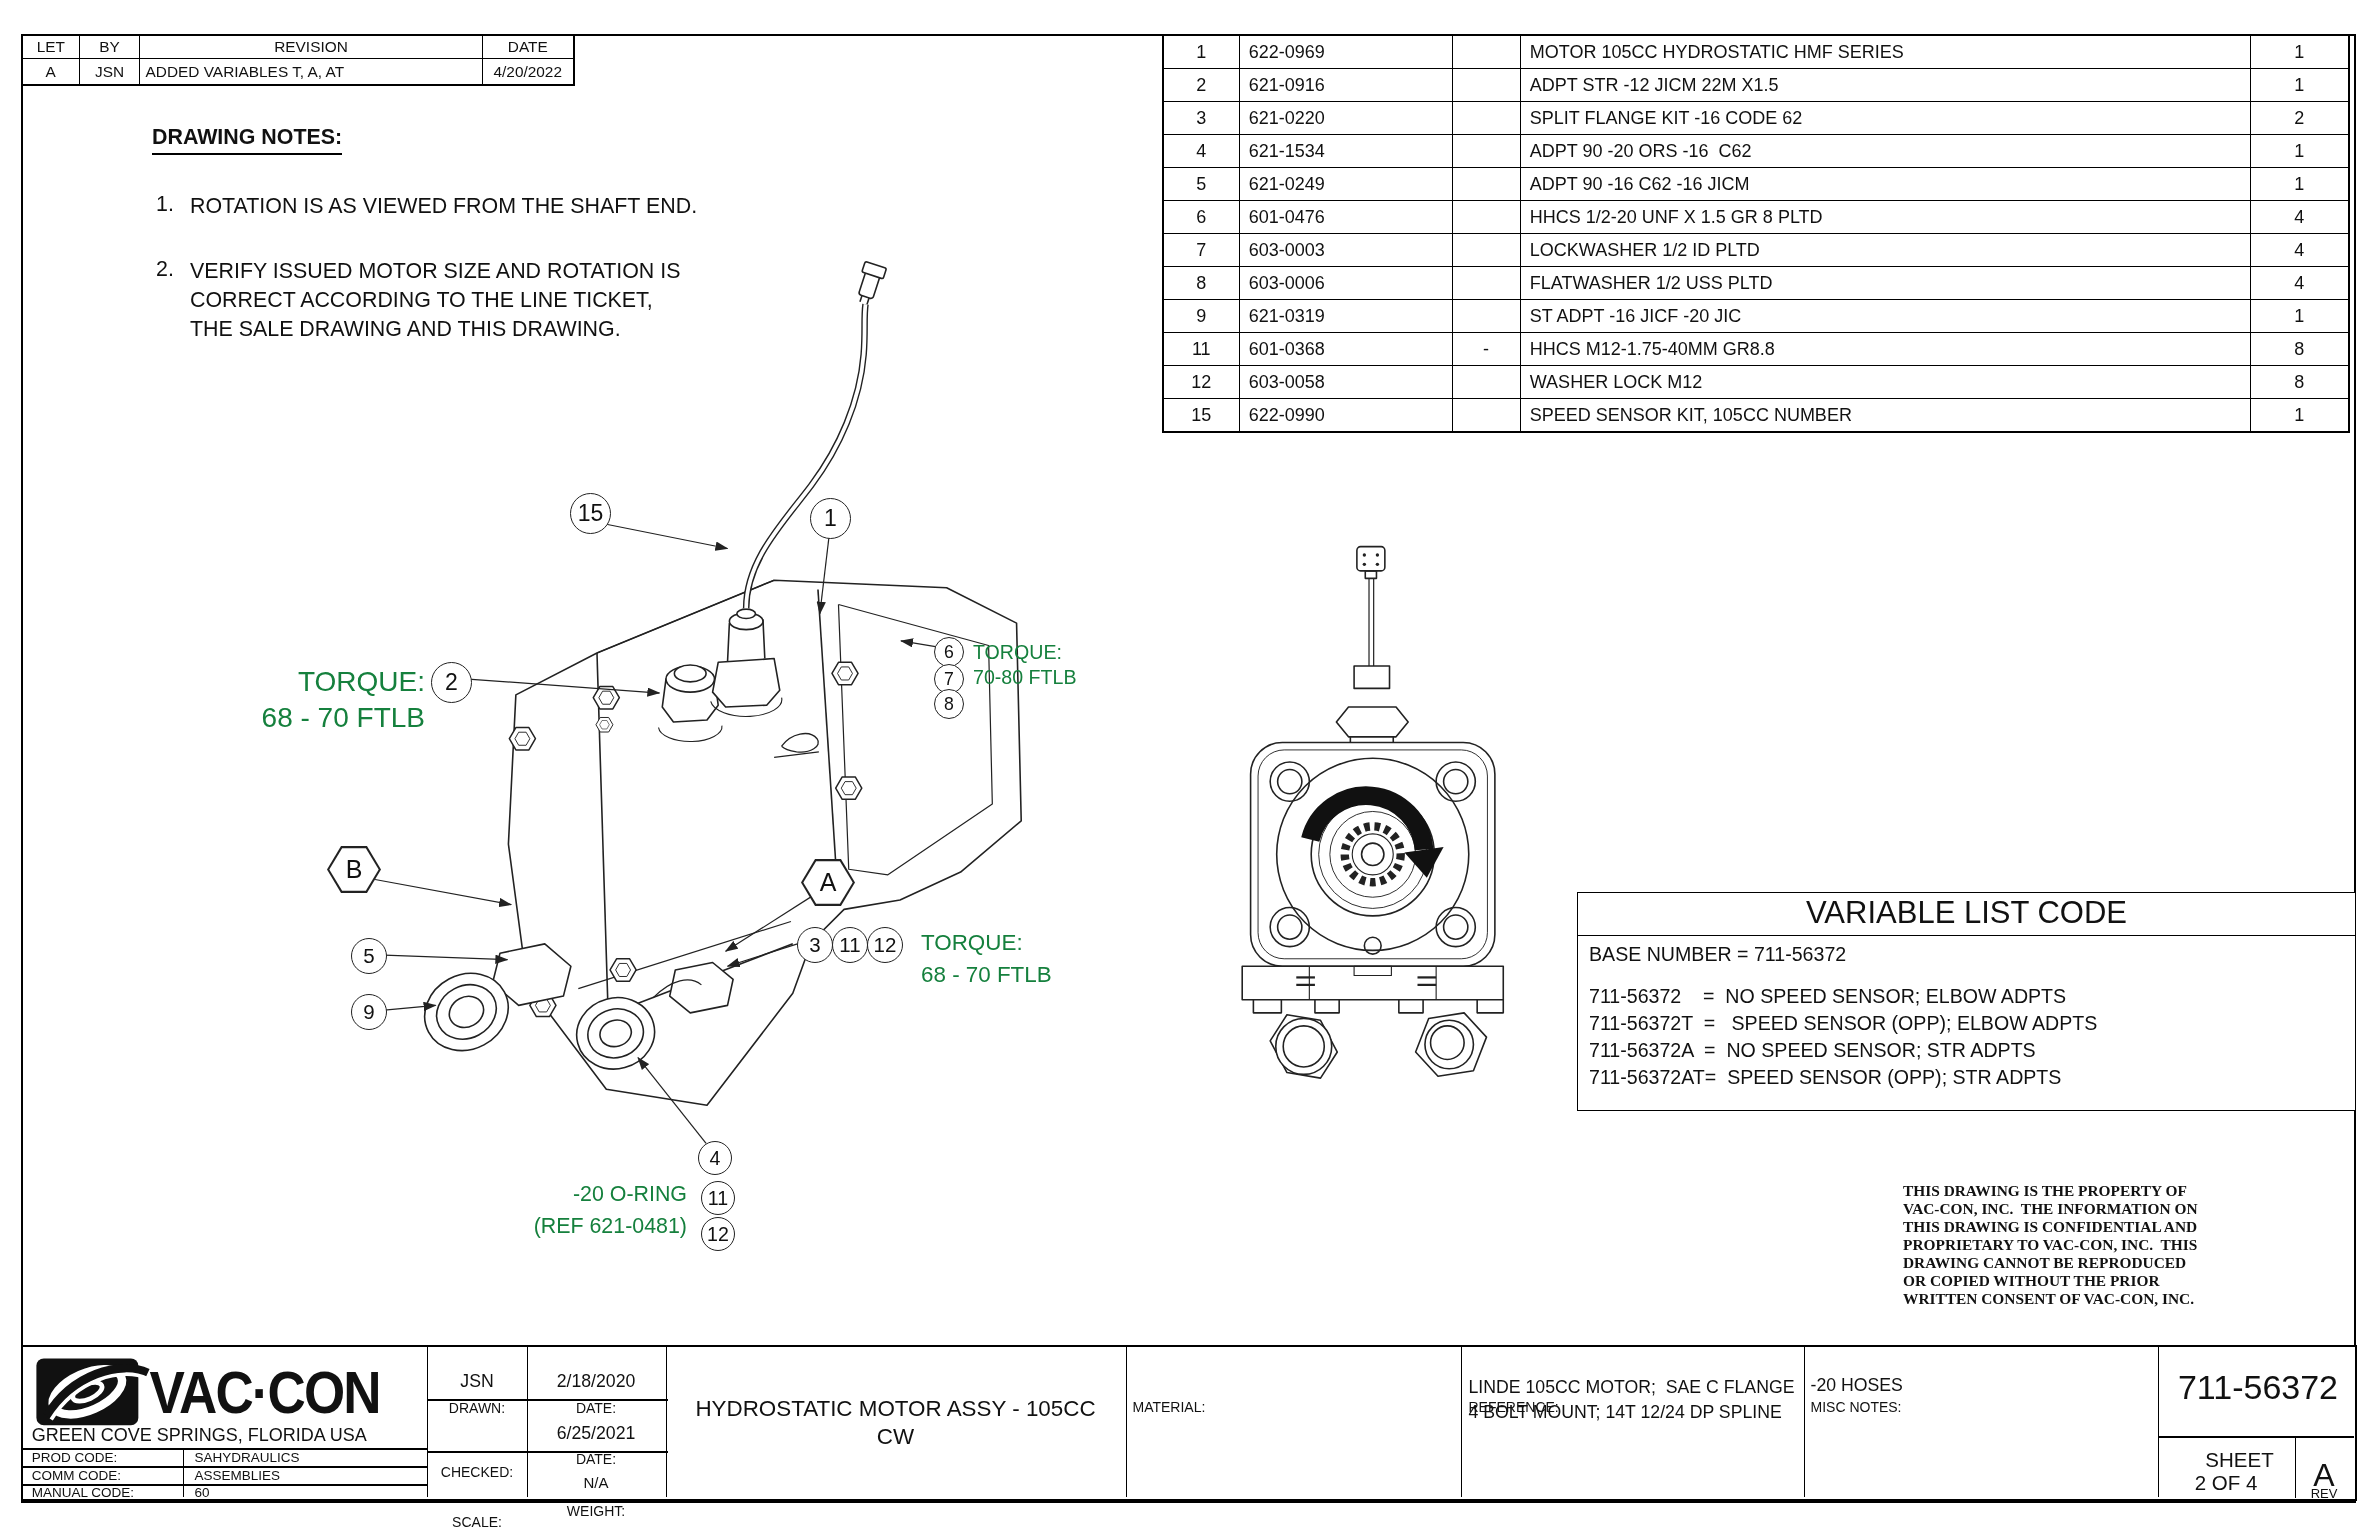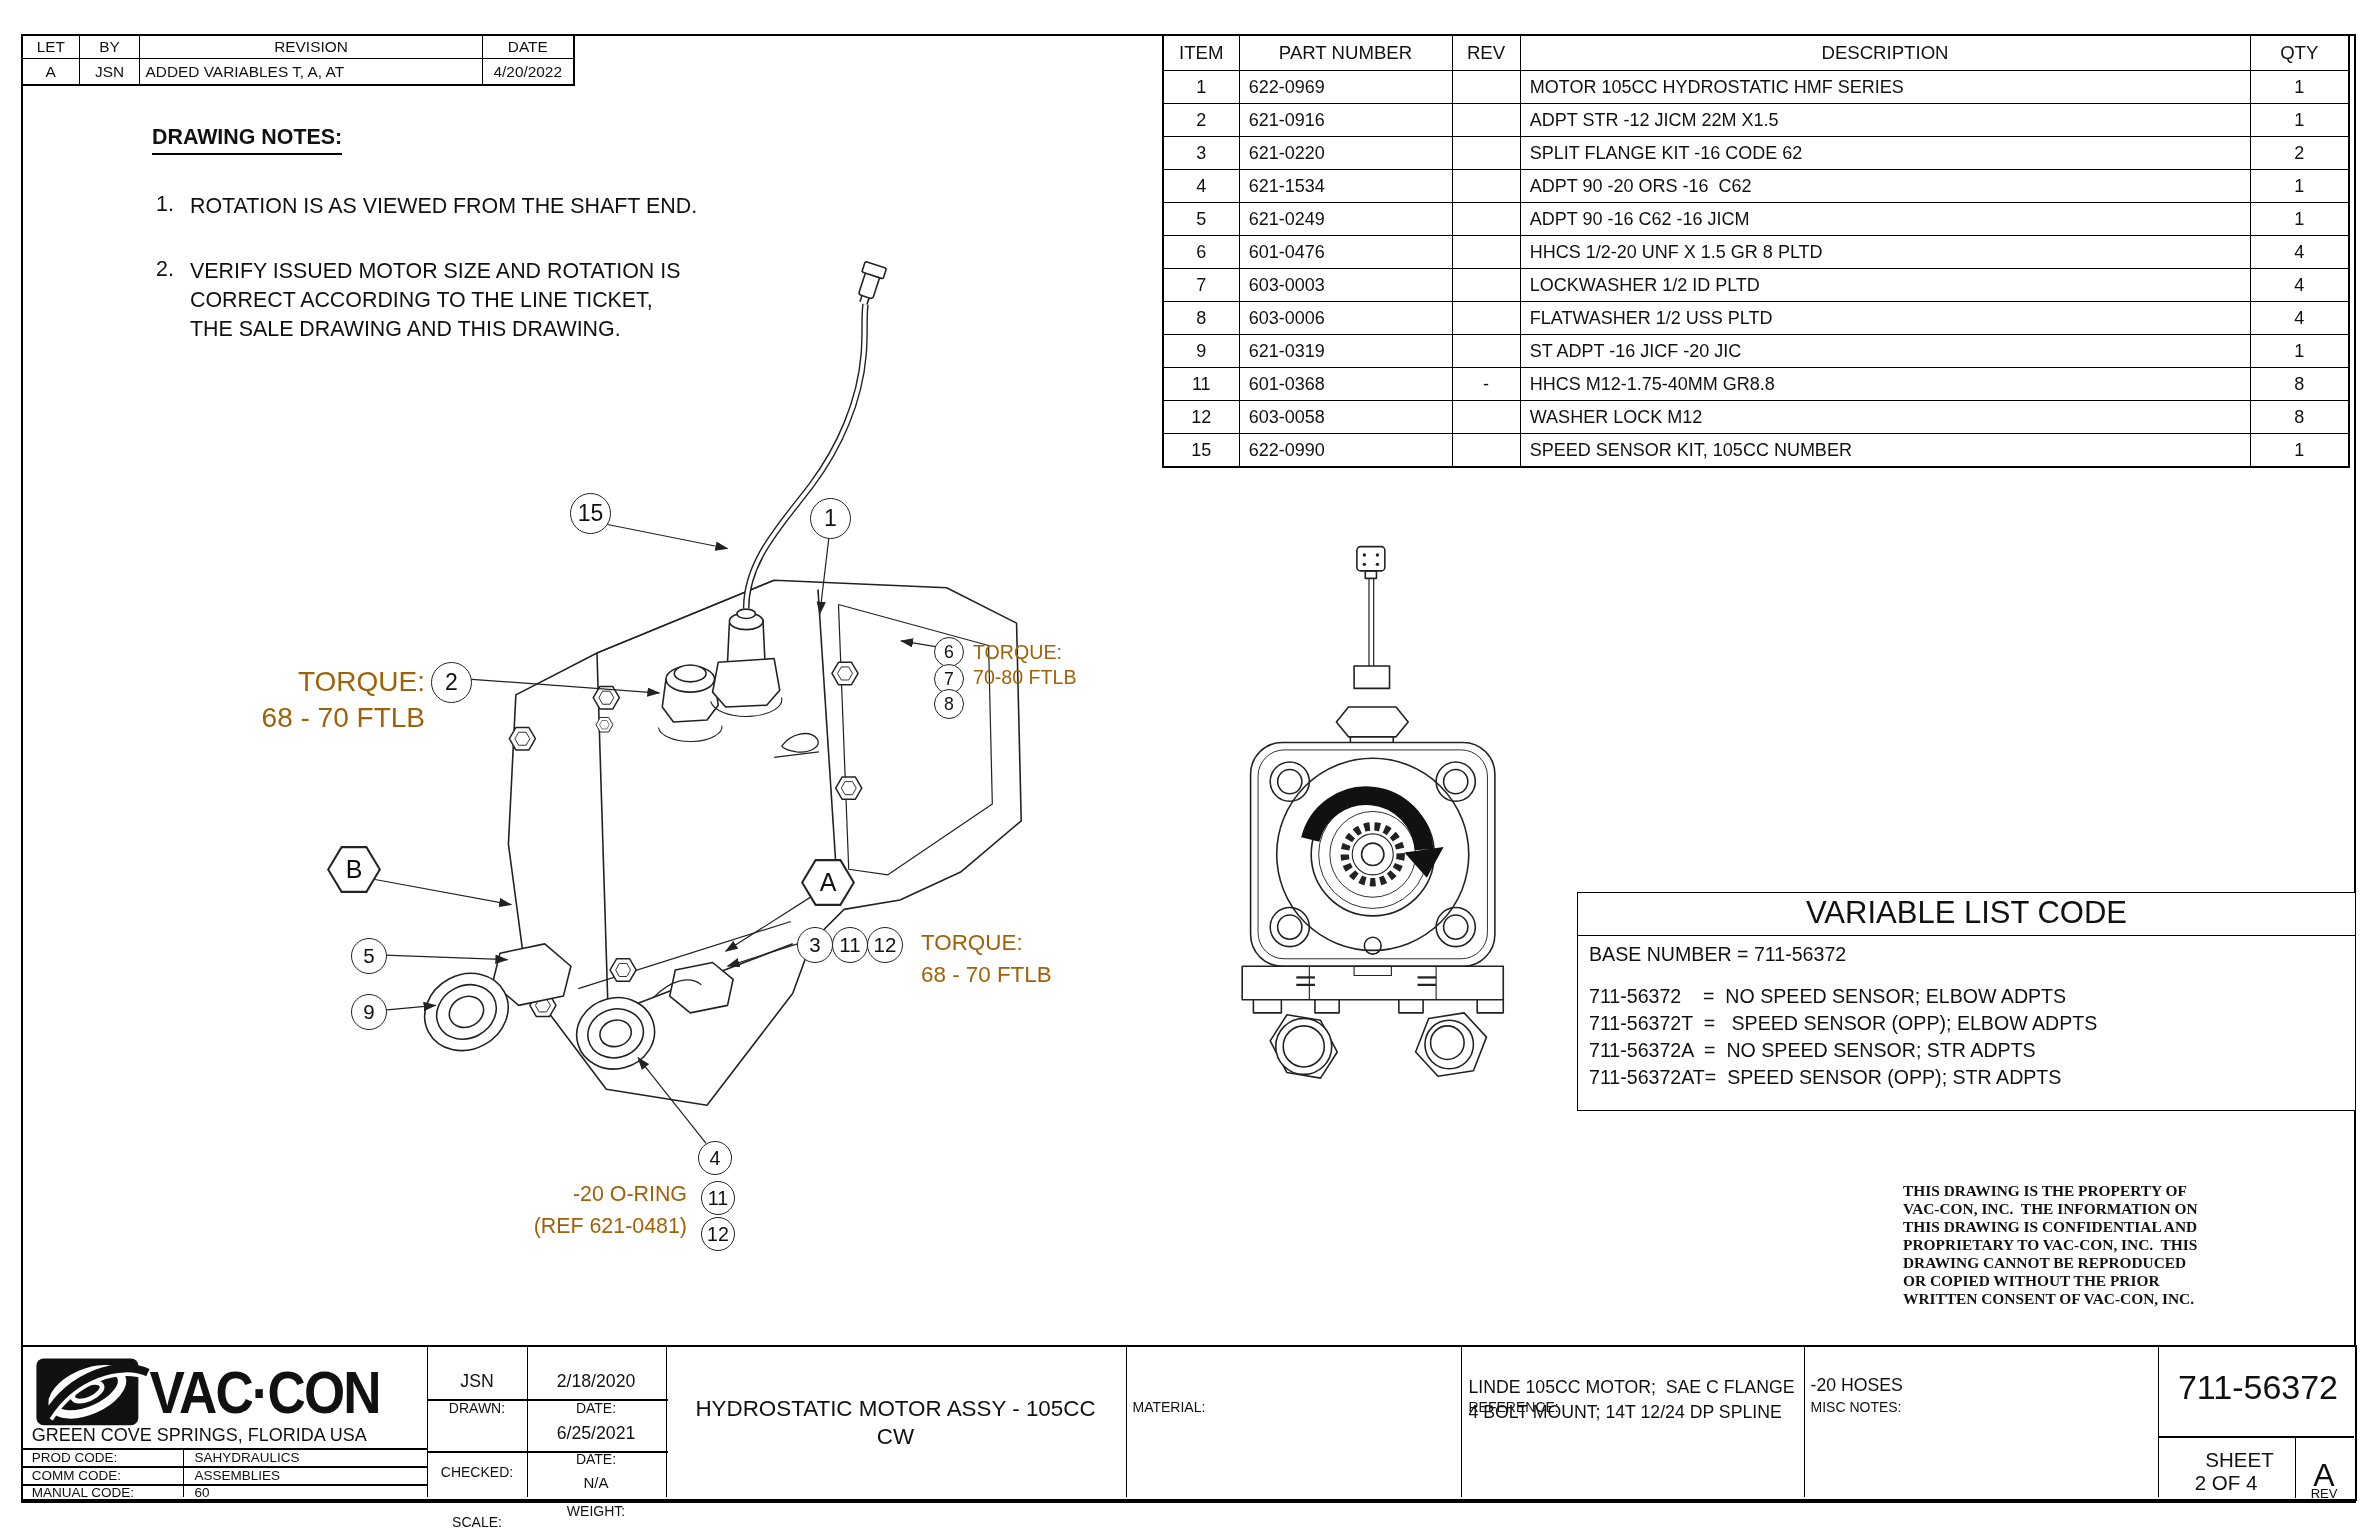--- a/index.html
+++ b/index.html
@@ -21,21 +21,21 @@
   #parts-table th{height:34px;text-align:center;font-size:18.6px;}
   #parts-table td{height:32px;}
   .c{text-align:center;}
   .l{text-align:left;padding-left:9.3px !important;}
   
   #notes-title{left:152px;top:125px;font-size:21.4px;font-weight:700;border-bottom:2.3px solid #000;padding-bottom:2.8px;}
   .note{position:absolute;display:flex;font-size:21.4px;}
   .nnum{width:34px;flex:none;}
   .ntext{white-space:pre-line;line-height:29px;}
   
-  .anno{position:absolute;white-space:pre-line;color:#a16207;}
+  .anno{position:absolute;white-space:pre-line;color:#15803d;}
   .balloon{position:absolute;border:1.9px solid #222;border-radius:50%;background:#fff;
            display:flex;align-items:center;justify-content:center;}
   .bl-lg{width:39px;height:39px;font-size:23px;}
   .bl-md{width:34px;height:34px;font-size:20.5px;}
   .bl-sm{width:28px;height:28px;font-size:17.7px;}
   .bl-bt{width:32px;height:32px;font-size:19.6px;}
   .hexwrap{position:absolute;width:54px;height:47px;background:#222;
            clip-path:polygon(26% 0,74% 0,100% 50%,74% 100%,26% 100%,0 50%);}
   .hexin{position:absolute;inset:2.3px;background:#fff;clip-path:polygon(26% 0,74% 0,100% 50%,74% 100%,26% 100%,0 50%);}
   .hexlabel{position:absolute;inset:0;display:flex;align-items:center;justify-content:center;font-size:25px;}
@@ -96,27 +96,20 @@
 <table class="abs" id="parts-table">
   <colgroup>
       <col style="width:76px">
       <col style="width:213px">
       <col style="width:68px">
       <col style="width:730px">
       <col style="width:99px">
     </colgroup>
   <tbody>
   <tr>
-    <th>ITEM</th>
-    <th>PART NUMBER</th>
-    <th>REV</th>
-    <th>DESCRIPTION</th>
-    <th>QTY</th>
-  </tr>
-  <tr>
         <td class="c">1</td>
         <td class="l">622-0969</td>
         <td class="c"></td>
         <td class="l">MOTOR 105CC HYDROSTATIC HMF SERIES</td>
         <td class="c">1</td>
       </tr>
   <tr>
         <td class="c">2</td>
         <td class="l">621-0916</td>
         <td class="c"></td>

